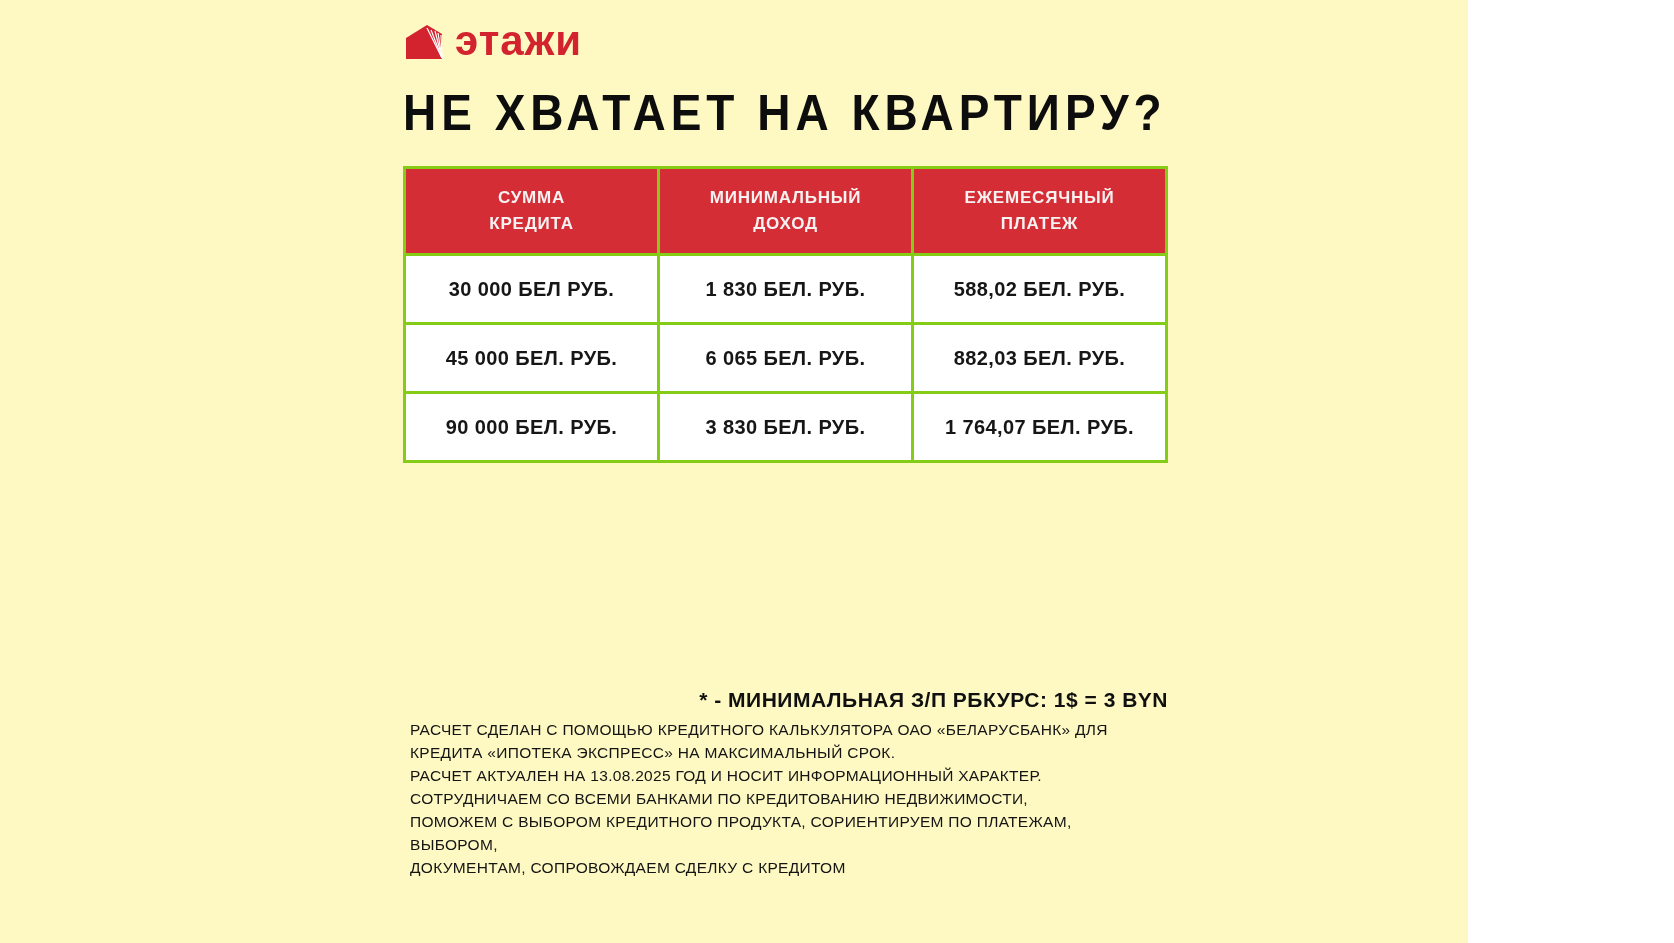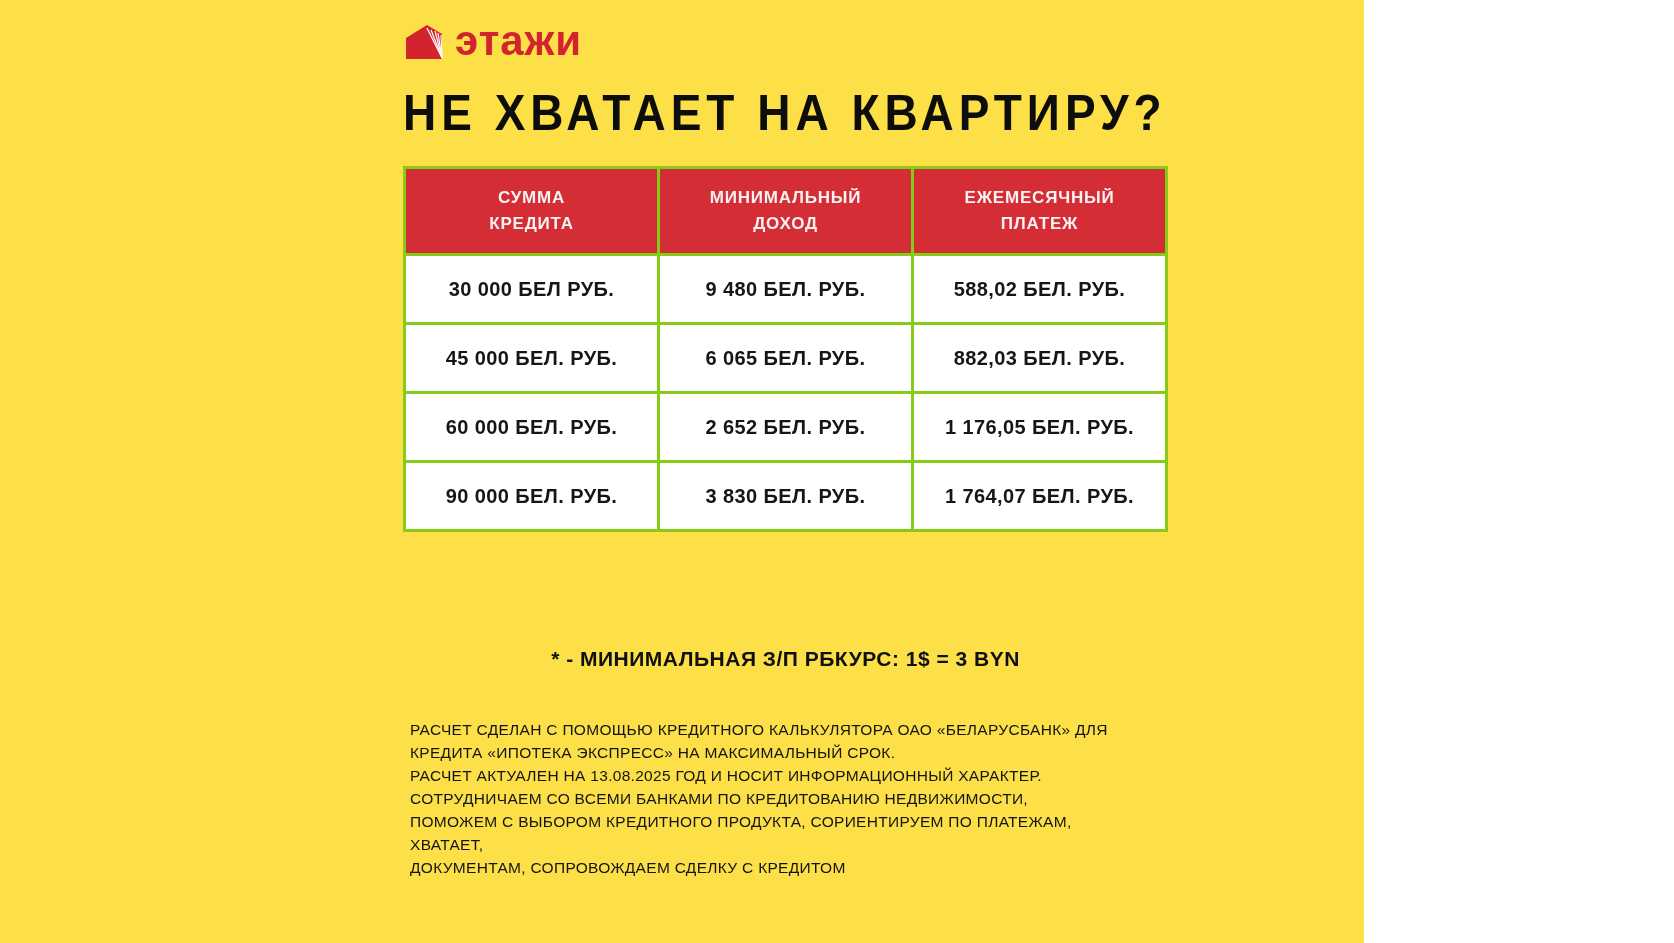--- a/index.html
+++ b/index.html
@@ -3,23 +3,23 @@
 <meta charset="utf-8">
 <style>
   html, body {
     margin: 0;
     padding: 0;
     background: #ffffff;
     font-family: "Liberation Sans", "DejaVu Sans", sans-serif;
   }
   .canvas {
     position: relative;
-    width: 1364px;
+    width: 1468px;
     height: 943px;
-    background: #fde047;
+    background: #fef9c3;
     overflow: hidden;
   }
   
   .logo-row {
     position: absolute;
     left: 403px;
     top: 20px;
     display: flex;
     align-items: center;
     gap: 10px;
@@ -75,24 +75,24 @@
     color: #161616;
     font-size: 20px;
     font-weight: bold;
     letter-spacing: 0.4px;
     height: 64px;
   }
   
   .footnote-row {
     position: absolute;
     left: 403px;
-    top: 647px;
+    top: 688px;
     width: 765px;
     display: flex;
-    justify-content: center;
+    justify-content: flex-end;
     align-items: baseline;
     color: #101010;
     font-size: 21px;
     font-weight: bold;
     letter-spacing: 0.5px;
   }
   
   .disclaimer {
     position: absolute;
     left: 403px;
@@ -140,49 +140,44 @@
         </th>
         <th>
           <div>ЕЖЕМЕСЯЧНЫЙ</div>
           <div>ПЛАТЕЖ</div>
         </th>
       </tr>
     </thead>
     <tbody>
       <tr>
         <td>30 000 БЕЛ РУБ.</td>
-        <td>9 480 БЕЛ. РУБ.</td>
+        <td>1 830 БЕЛ. РУБ.</td>
         <td>588,02 БЕЛ. РУБ.</td>
       </tr>
       <tr>
         <td>45 000 БЕЛ. РУБ.</td>
         <td>6 065 БЕЛ. РУБ.</td>
         <td>882,03 БЕЛ. РУБ.</td>
-      </tr>
-      <tr>
-        <td>60 000 БЕЛ. РУБ.</td>
-        <td>2 652 БЕЛ. РУБ.</td>
-        <td>1 176,05 БЕЛ. РУБ.</td>
       </tr>
       <tr>
         <td>90 000 БЕЛ. РУБ.</td>
         <td>3 830 БЕЛ. РУБ.</td>
         <td>1 764,07 БЕЛ. РУБ.</td>
       </tr>
     </tbody>
   </table>
 
   <div class="footnote-row">
     <div>* - МИНИМАЛЬНАЯ З/П РБ</div>
     <div>КУРС: 1$ = 3 BYN</div>
   </div>
 
   <div class="disclaimer">
     <div>РАСЧЕТ СДЕЛАН С ПОМОЩЬЮ КРЕДИТНОГО КАЛЬКУЛЯТОРА ОАО «БЕЛАРУСБАНК» ДЛЯ</div>
     <div>КРЕДИТА «ИПОТЕКА ЭКСПРЕСС» НА МАКСИМАЛЬНЫЙ СРОК.</div>
     <div>РАСЧЕТ АКТУАЛЕН НА 13.08.2025 ГОД И НОСИТ ИНФОРМАЦИОННЫЙ ХАРАКТЕР.</div>
     <div>СОТРУДНИЧАЕМ СО ВСЕМИ БАНКАМИ ПО КРЕДИТОВАНИЮ НЕДВИЖИМОСТИ,</div>
     <div>ПОМОЖЕМ С ВЫБОРОМ КРЕДИТНОГО ПРОДУКТА, СОРИЕНТИРУЕМ ПО ПЛАТЕЖАМ,</div>
-    <div>ХВАТАЕТ,</div>
+    <div>ВЫБОРОМ,</div>
     <div>ДОКУМЕНТАМ, СОПРОВОЖДАЕМ СДЕЛКУ С КРЕДИТОМ</div>
   </div>
 
 </div>
 
 </body></html>

